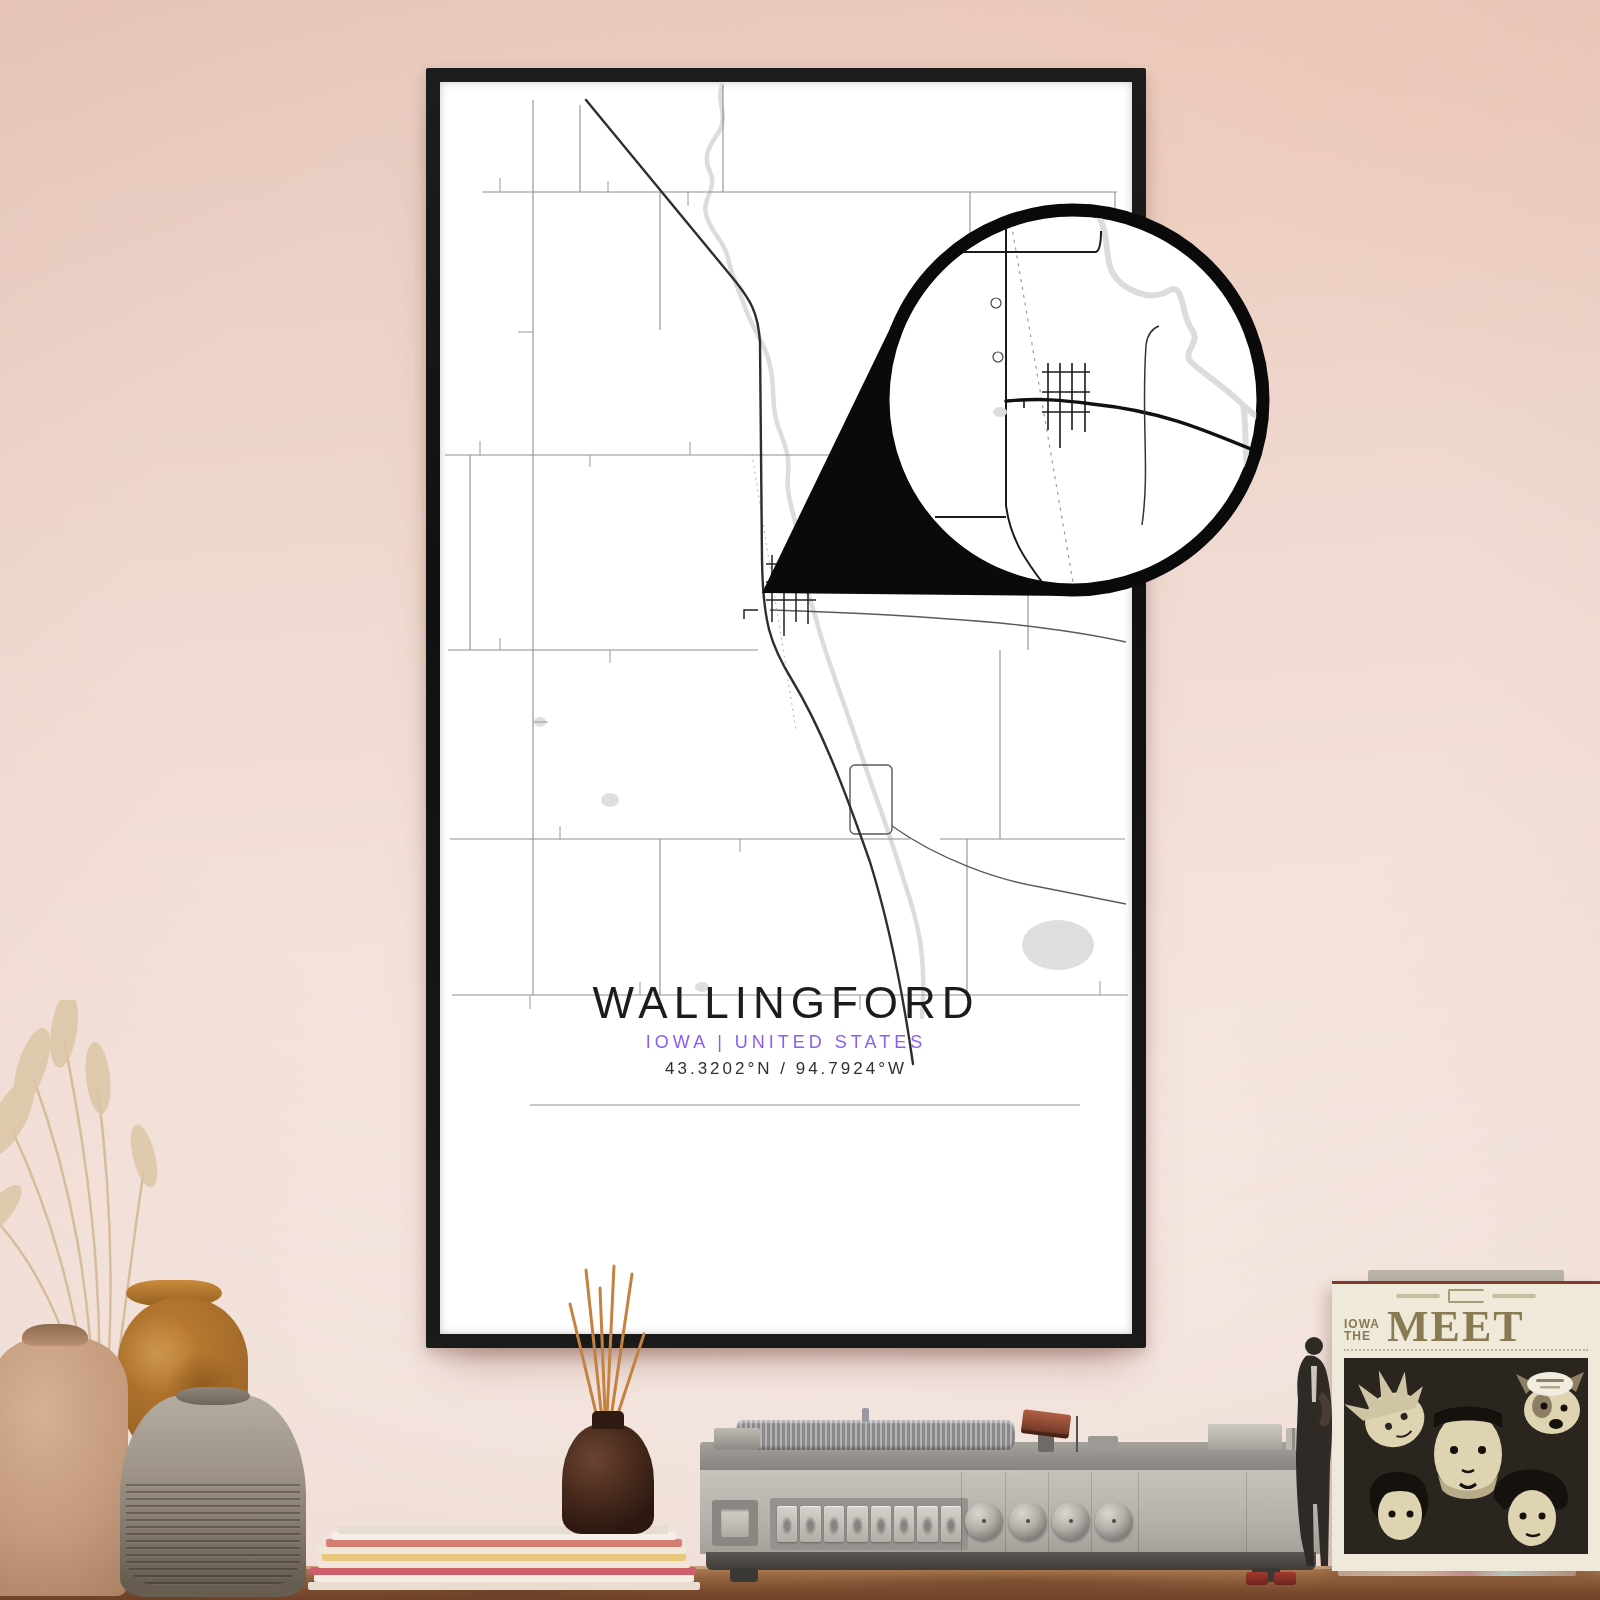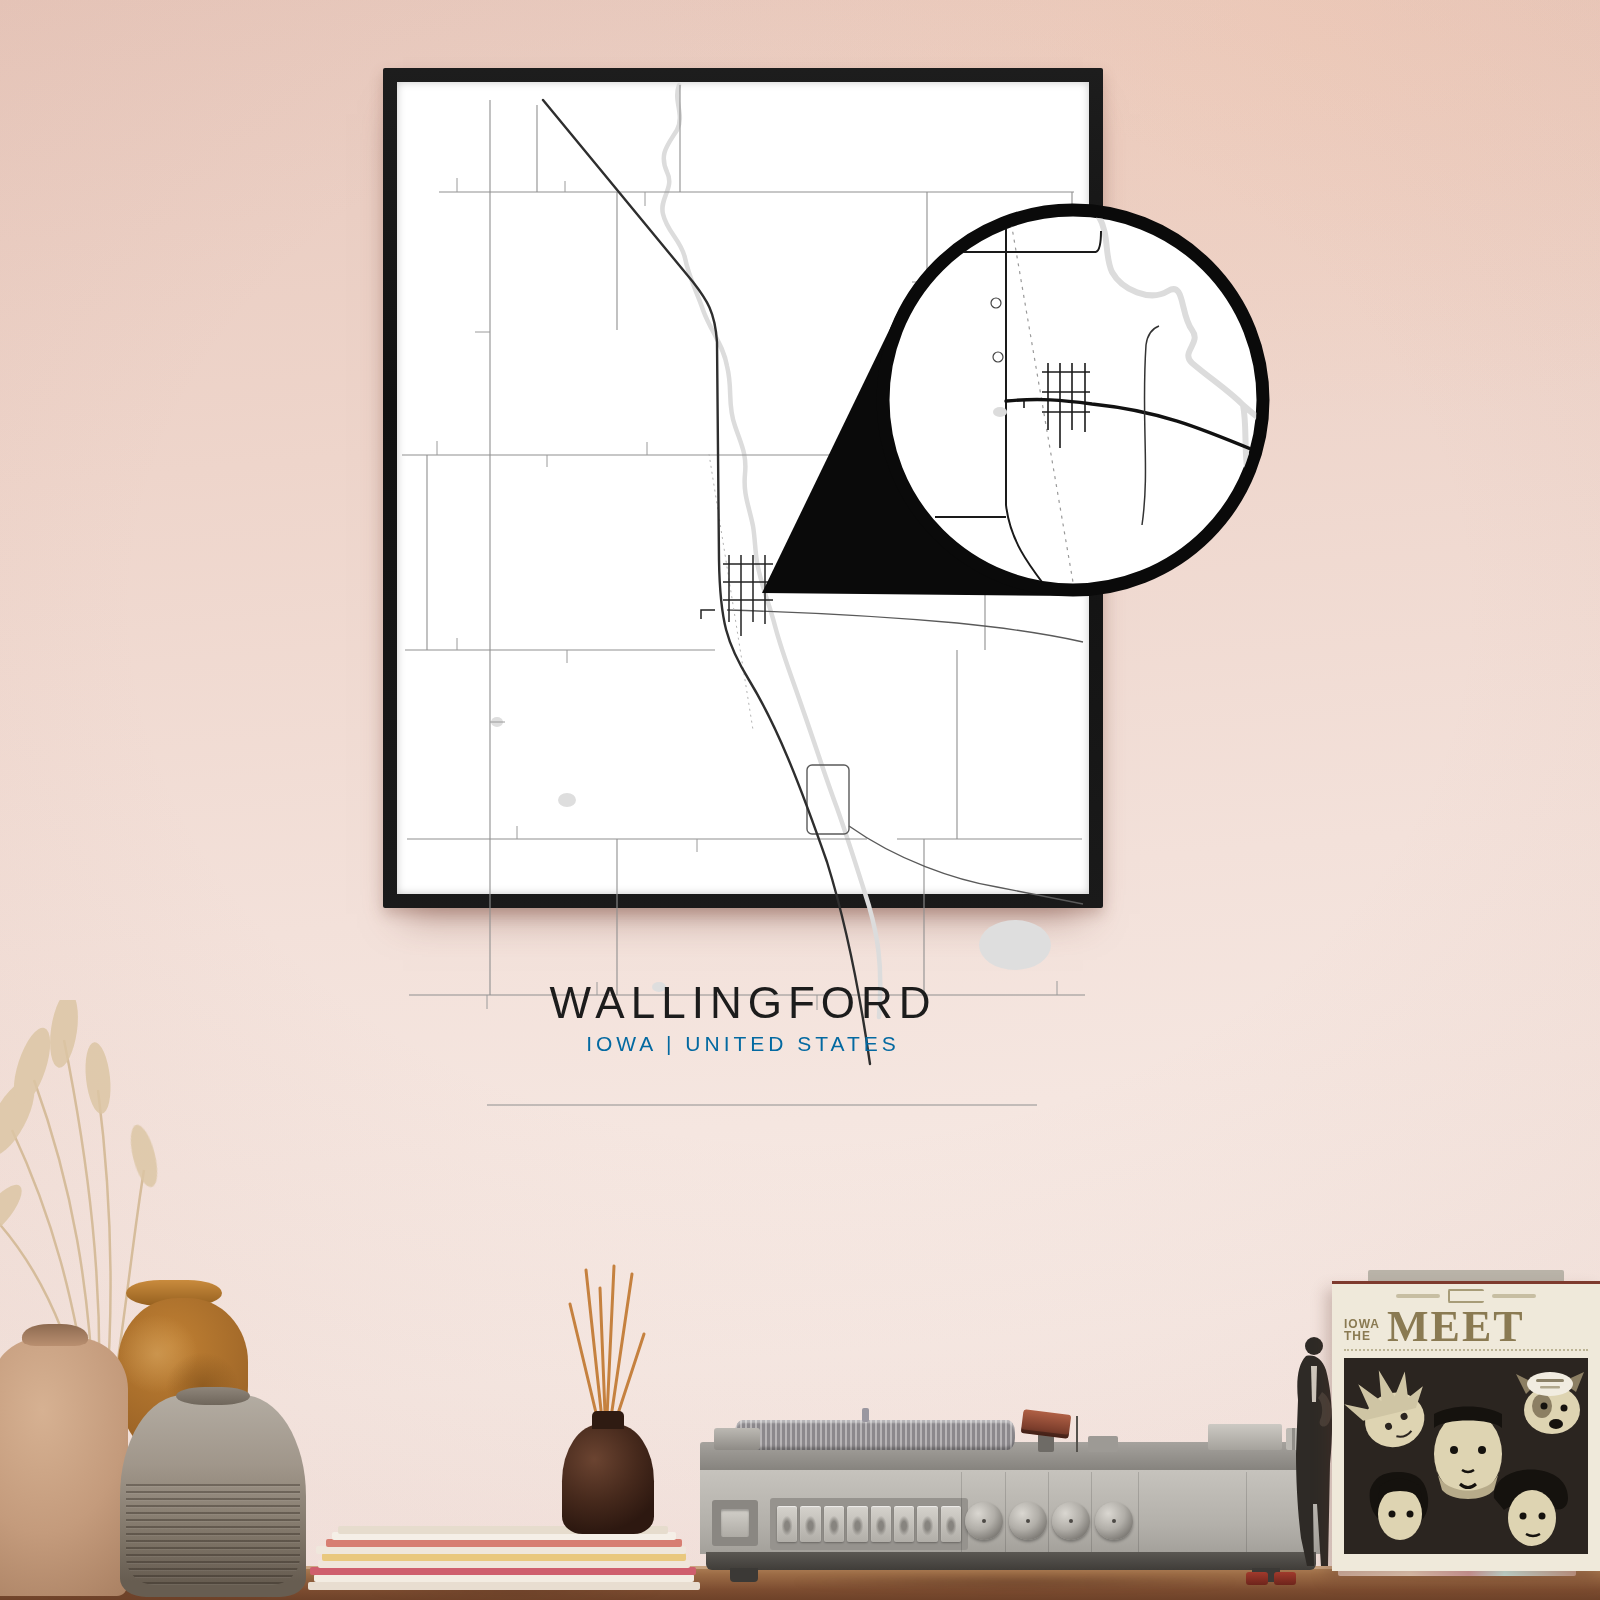--- a/index.html
+++ b/index.html
@@ -12,30 +12,30 @@
   .scene{position:relative;width:1600px;height:1600px;overflow:hidden;
     font-family:"Liberation Sans",sans-serif;}
   
   .wall{position:absolute;inset:0;z-index:0;
     background:
       radial-gradient(60% 35% at 82% 2%, rgba(241,203,183,.55), rgba(241,203,183,0) 70%),
       linear-gradient(175deg, var(--wall-top) 0%, #eed5cb 28%, #f3e1da 55%, var(--wall-bottom) 82%, #f6e9e5 100%);}
   .wall::after{content:"";position:absolute;inset:0;
     background:radial-gradient(75% 60% at 50% 38%, rgba(255,255,255,0) 55%, rgba(190,130,112,.10) 100%);}
   
-  .poster-frame{position:absolute;left:383px;top:68px;width:720px;height:840px;z-index:3;
+  .poster-frame{position:absolute;left:426px;top:68px;width:720px;height:1280px;z-index:3;
     background:linear-gradient(180deg,#1d1d1d,#101010 40%,#1a1a1a);
     border-radius:2px;
     box-shadow:0 26px 38px -20px rgba(110,60,48,.5), 0 6px 14px rgba(130,80,65,.28);}
   .poster{position:absolute;inset:14px;background:var(--poster-bg);
     box-shadow:inset 0 0 9px rgba(0,0,0,.22);}
   .map-svg{position:absolute;inset:0;}
   .poster-text{position:absolute;left:0;right:0;text-align:center;color:#1c1c1c;}
   .poster-title{top:896px;font-size:44px;letter-spacing:6px;font-weight:400;}
-  .poster-subtitle{top:950px;font-size:21px;letter-spacing:4px;color:#0369a1;}
+  .poster-subtitle{top:950px;font-size:18px;letter-spacing:4px;color:#8b5cf6;}
   .poster-coords{top:977px;font-size:17px;letter-spacing:3px;color:#303030;}
   
   .rd-minor{stroke:var(--road-minor);stroke-width:1.1;fill:none;}
   .rd-stub{stroke:#9a9a9a;stroke-width:1;fill:none;}
   .rd-med{stroke:#5a5a5a;stroke-width:1.4;fill:none;}
   .rd-main{stroke:#2e2e2e;stroke-width:2.4;fill:none;stroke-linecap:round;}
   .rd-town{stroke:#222;stroke-width:1.5;fill:none;}
   .water-line{stroke:var(--water);stroke-width:4.5;fill:none;stroke-linecap:round;}
   .water-fill{fill:#dedede;stroke:none;}
   .rail{stroke:#b3b3b3;stroke-width:1;fill:none;stroke-dasharray:2 4;}
@@ -246,20 +246,21 @@
             <path d="M356 473 V540"></path>
             <path d="M368 473 V542"></path>
           <path d="M326 482 H376"></path>
             <path d="M326 500 H376"></path>
             <path d="M326 518 H376"></path>
           <path d="M318 528 h-14 v9"></path>
         </g>
       </svg>
       <div class="poster-text poster-title">WALLINGFORD</div>
       <div class="poster-text poster-subtitle">IOWA | UNITED STATES</div>
+      <div class="poster-text poster-coords">43.3202°N / 94.7924°W</div>
     </div>
   </div>
 
   <svg class="overlay-svg" width="1600" height="1600" viewBox="0 0 1600 1600">
     <defs>
       <clipPath id="zoomclip">
           <circle cx="1073" cy="400" r="184"></circle>
         </clipPath>
     </defs>
     <polygon class="wedge" points="762,593 1072,596 897,314"></polygon>

